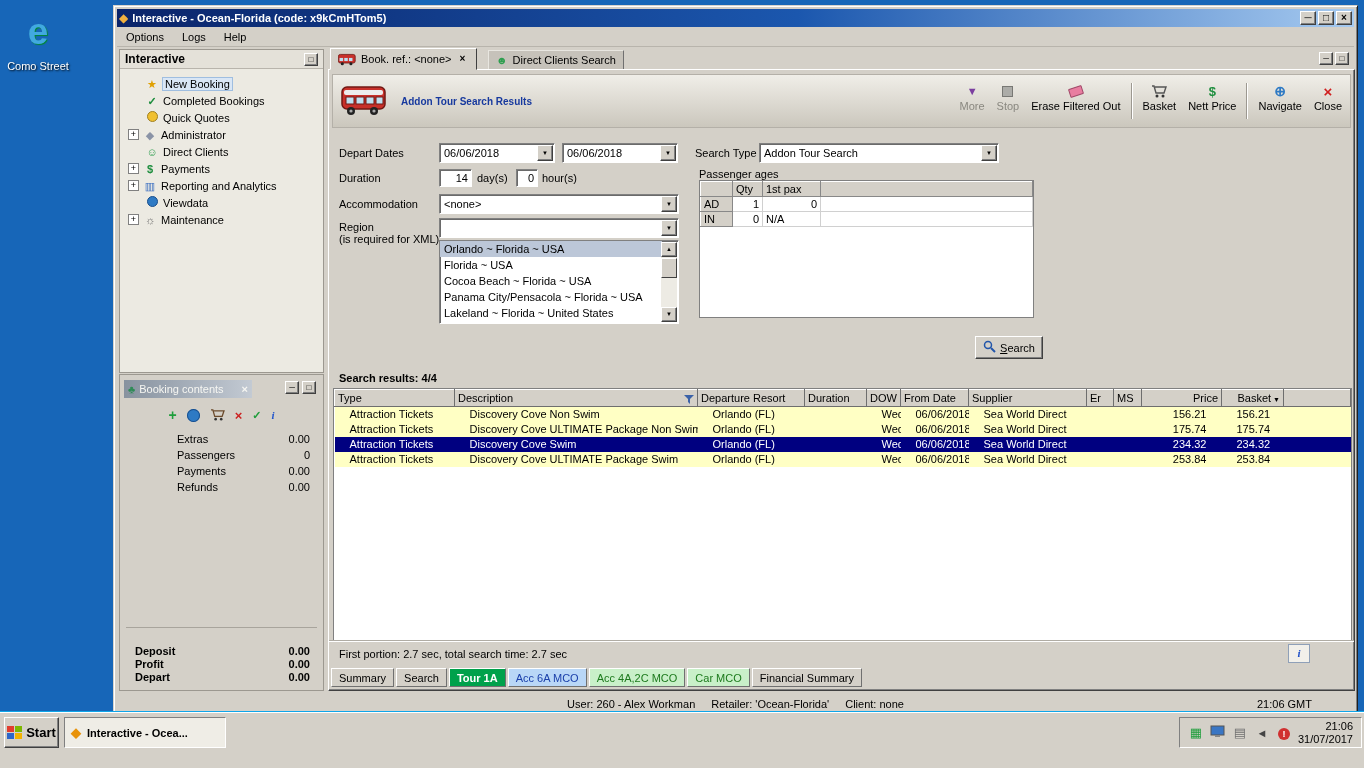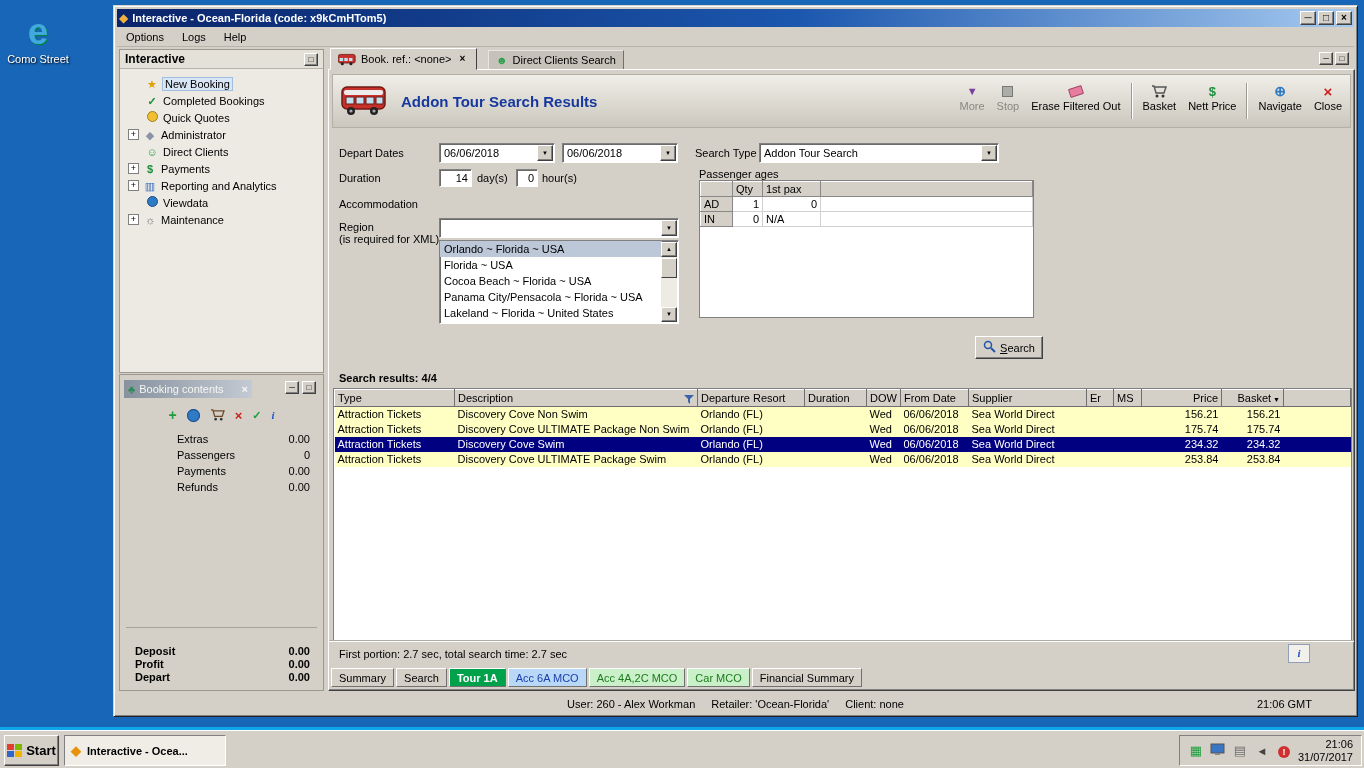--- a/index.html
+++ b/index.html
@@ -2,21 +2,21 @@
 <html><head>
 <meta charset="utf-8">
 <style>
 *{box-sizing:border-box;margin:0;padding:0}
 body{font-family:"Liberation Sans",sans-serif;font-size:11px;color:#000}
 .screen{position:relative;width:1364px;height:768px;background:#1766B8;overflow:hidden}
 .btn3d{background:#D4D0C8;border:1px solid;border-color:#FFF #404040 #404040 #FFF;box-shadow:inset -1px -1px 0 #808080;cursor:default}
 
 .dicon{position:absolute;width:76px;text-align:center;color:#FFF}
 .dicon .ic{height:42px;display:flex;align-items:flex-end;justify-content:center}
-.dicon .lb{margin-top:3px;text-shadow:1px 1px 2px #000}
+.dicon .lb{margin-top:10px;text-shadow:1px 1px 2px #000}
 .ie-e{font-size:37px;line-height:36px;font-weight:bold;color:#41A9E0;text-shadow:1px 1px 1px #083;}
 .drive .d1{width:40px;height:13px;background:linear-gradient(#F6F6F6,#9A9A9A);border:1px solid #4A4A4A}
 .drive .d2{width:40px;height:9px;background:linear-gradient(#DEDEDE,#8A8A8A);border:1px solid #4A4A4A;border-top:none;position:relative}
 .drive .led{position:absolute;right:4px;top:2px;width:4px;height:4px;background:#3FBF3F;border-radius:50%}
 
 .window{position:absolute;left:113px;top:5px;width:1245px;height:712px;background:#D4D0C8;border:1px solid;border-color:#D8D4CC #202020 #202020 #D8D4CC;box-shadow:inset 1px 1px 0 #FFF,inset -1px -1px 0 #808080}
 .titlebar{position:absolute;left:3px;top:3px;right:3px;height:18px;background:linear-gradient(90deg,#0A246A,#1B57AE 55%,#A6CAF0);display:flex;align-items:center;padding:0 2px;color:#FFF}
 .titlebar .t{font-weight:bold;margin-left:4px;flex:1;white-space:nowrap;overflow:hidden}
 .tbtn{width:16px;height:14px;background:#D4D0C8;border:1px solid;border-color:#FFF #404040 #404040 #FFF;box-shadow:inset -1px -1px 0 #808080;color:#000;font-size:10px;line-height:12px;text-align:center;margin-left:2px;font-weight:bold;flex:none}
 .menubar{position:absolute;left:3px;top:22px;right:3px;height:19px;display:flex;align-items:center;border-bottom:1px solid #B8B4AC}
@@ -48,21 +48,21 @@
 
 .main{position:absolute;left:214px;top:42px;width:1027px;height:643px}
 .dtab{position:absolute;display:flex;align-items:center;gap:5px;padding:0 7px;white-space:nowrap}
 .dtab.active{left:2px;top:0;height:22px;background:#D4D0C8;border:1px solid;border-color:#FFF #404040 #D4D0C8 #FFF;z-index:2}
 .dtab.inactive{left:160px;top:2px;height:20px;background:#C6C2BA;border:1px solid;border-color:#E8E6E0 #707070 #707070 #E8E6E0}
 .tclose{width:12px;height:12px;text-align:center;line-height:11px;font-weight:bold;font-size:10px}
 .mdi-btns{position:absolute;right:6px;top:4px;display:flex;gap:2px;z-index:3}
 .content{position:absolute;left:0;top:21px;right:0;bottom:0;background:#D4D0C8;border:1px solid;border-color:#FFF #404040 #404040 #FFF;box-shadow:inset -1px -1px 0 #808080}
 
 .hbar{position:absolute;left:3px;top:4px;right:3px;height:54px;background:linear-gradient(#F0EEE8,#CBC7BD);border:1px solid #B4B0A8;display:flex;align-items:center}
-.htitle{font-size:15px;font-weight:bold;color:#17399E;margin-left:14px;white-space:nowrap}
+.htitle{font-size:10px;font-weight:bold;color:#17399E;margin-left:14px;white-space:nowrap}
 .htools{margin-left:auto;display:flex;align-items:stretch;height:100%;padding:3px 2px}
 .hbtn{display:flex;flex-direction:column;align-items:center;padding:4px 6px 0;white-space:nowrap}
 .hbtn .ic{height:18px;display:flex;align-items:center;justify-content:center}
 .hsep{width:2px;margin:5px 4px;border-left:1px solid #9C9890;border-right:1px solid #FFF}
 .dis{color:#8A8880}
 .eraser{display:inline-block;width:14px;height:9px;background:#E87DA0;border:1px solid #A04868;border-radius:1px;transform:rotate(-18deg)}
 .stopsq{display:inline-block;width:11px;height:11px;background:#ACACA8;border:1px solid #787874}
 
 .lab{position:absolute;white-space:nowrap}
 .combo{position:absolute;height:20px;background:#FFF;border:1px solid;border-color:#808080 #FFF #FFF #808080;box-shadow:inset 1px 1px 0 #6A6A6A}
@@ -81,37 +81,37 @@
 .ptab th,.ptab td{height:15px;font-weight:normal;padding:0 3px;border:1px solid #D0D0D0;overflow:hidden;font-size:11px;text-align:left}
 .ptab th,.ptab td.hd{background:#D4D0C8;border-color:#FFF #888 #888 #FFF}
 .ptab .num{text-align:right}
 .searchbtn{position:absolute;left:646px;top:266px;width:68px;height:23px;display:flex;align-items:center;justify-content:center;gap:4px}
 .search-lbl{display:block}
 .search-lbl::first-letter{text-decoration:underline}
 
 .rwrap{position:absolute;left:4px;top:318px;width:1019px;height:253px;background:#FFF;border:1px solid #808080;overflow:hidden}
 .rtab{border-collapse:collapse;table-layout:fixed;width:100%}
 .rtab th{height:17px;background:#D4D0C8;border:1px solid;border-color:#FFF #6E6E6E #6E6E6E #FFF;font-weight:normal;text-align:left;padding:0 3px;white-space:nowrap;overflow:hidden;position:relative;font-size:11px}
-.rtab td{height:15px;padding:0 3px;background:#FFFFC4;white-space:nowrap;overflow:hidden;font-size:11px}
+.rtab td{height:15px;padding:0 15px;background:#FFFFC4;white-space:nowrap;overflow:hidden;font-size:11px}
 .rtab tr.sel td{background:#000080;color:#FFF}
 .rtab .num{text-align:right}
 .funnel{position:absolute;right:3px;top:4px}
 .sline{position:absolute;left:0;right:0;top:570px;height:28px;border-top:1px solid #B0ACA4;box-shadow:inset 0 1px 0 #FFF}
 .infobtn{position:absolute;right:44px;top:574px;width:22px;height:19px;background:#F2F0EA;border:1px solid #8FA0B8;color:#2050C8;font-family:"Liberation Serif",serif;font-style:italic;font-weight:bold;text-align:center;line-height:17px}
 
 .btabs{position:absolute;left:2px;top:598px;height:20px;display:flex}
 .btab{height:19px;padding:3px 7px 0;background:#D4D0C8;border:1px solid;border-color:#FFF #707070 #707070 #FFF;margin-right:2px;white-space:nowrap}
 .btab.green{background:#00A14B;color:#FFF;font-weight:bold}
 .btab.blue{background:#B9D7F7;color:#1A3FAA}
 .btab.pgreen{background:#C9F0C9;color:#1D7A1D}
 
 .statusbar{position:absolute;left:5px;right:5px;top:689px;height:18px;display:flex;align-items:center;justify-content:center;gap:16px}
 .statusbar .time{position:absolute;right:40px}
 
-.taskbar{position:absolute;left:0;right:0;bottom:0;height:41px;background:#D4D0C8;border-top:3px solid #0ea5e9;box-shadow:inset 0 1px 0 #FFF}
+.taskbar{position:absolute;left:0;right:0;bottom:0;height:57px;background:#D4D0C8;border-top:1px solid #0ea5e9;box-shadow:inset 0 1px 0 #FFF}
 .start{position:absolute;left:4px;top:5px;width:55px;height:31px;display:flex;align-items:center;justify-content:center;gap:4px;font-weight:bold;font-size:13px}
 .taskbtn{position:absolute;left:64px;top:5px;width:162px;height:31px;background:#EFEDE6;border:1px solid;border-color:#808080 #FFF #FFF #808080;display:flex;align-items:center;gap:6px;padding:0 6px;font-weight:bold;white-space:nowrap;overflow:hidden}
 .tray{position:absolute;right:2px;top:5px;height:31px;border:1px solid;border-color:#808080 #FFF #FFF #808080;display:flex;align-items:center;gap:6px;padding:0 8px}
 .clock{text-align:right;line-height:13px}
 .trayic{display:inline-block;width:16px;height:16px;text-align:center;line-height:16px;flex:none}
 .winflag{position:relative;display:inline-block;width:15px;height:13px}
 .winflag i{position:absolute;width:7px;height:6px}
 .wf-r{left:0;top:0;background:#E23D2E}.wf-g{left:8px;top:0;background:#7DB700}
 .wf-b{left:0;top:7px;background:#2E66C9}.wf-y{left:8px;top:7px;background:#F3B200}
 .redball{display:inline-block;width:12px;height:12px;border-radius:50%;background:#D03030;color:#FFF;font-size:9px;line-height:12px;font-weight:bold}
@@ -365,20 +365,24 @@
               <td class="hd">IN</td>
               <td class="num">0</td>
               <td>N/A</td>
               <td></td>
             </tr>
           </tbody>
             </table>
         </div>
 
         <span class="lab" style="left:10px;top:128px">Accommodation</span>
+        <div class="combo" style="left:110px;top:124px;width:240px">
+          <span class="cv">&lt;none&gt;</span>
+            <span class="ca">▼</span>
+        </div>
 
         <span class="lab" style="left:10px;top:151px">Region</span>
         <span class="lab" style="left:10px;top:163px">(is required for XML)</span>
         <div class="combo" style="left:110px;top:148px;width:240px">
           <span class="cv"></span>
             <span class="ca">▼</span>
         </div>
         <div class="lbox">
           <div class="it sel">Orlando ~ Florida ~ USA</div>
           <div class="it">Florida ~ USA</div>

